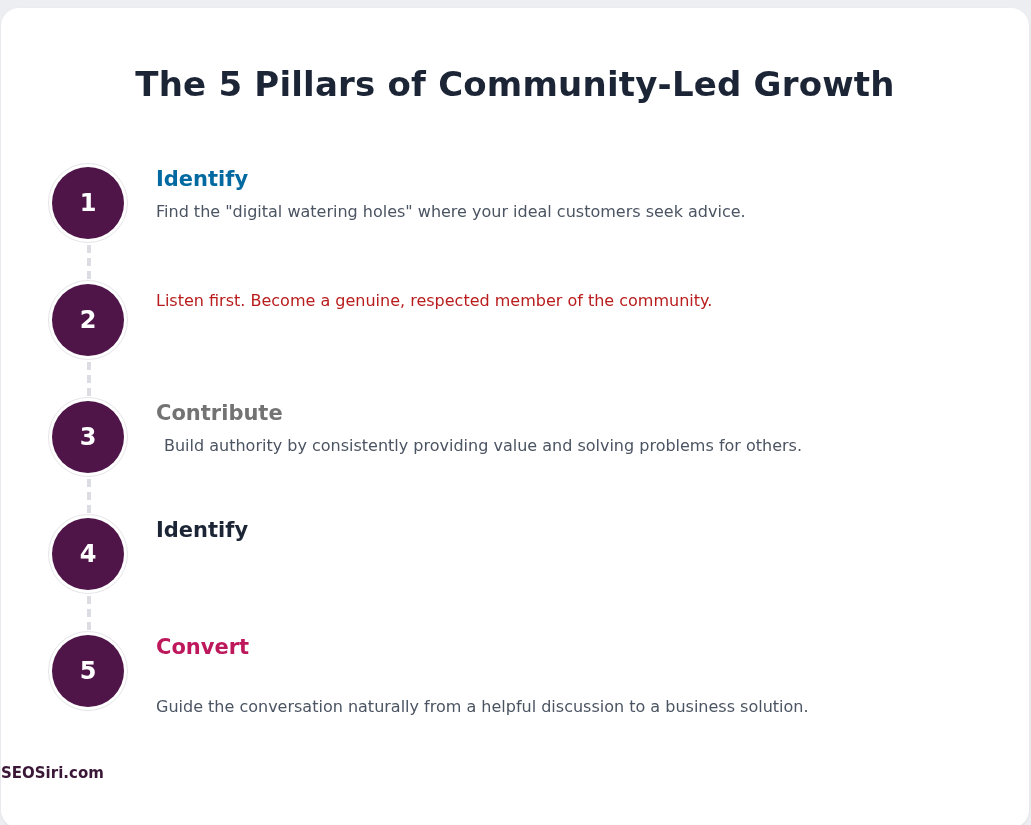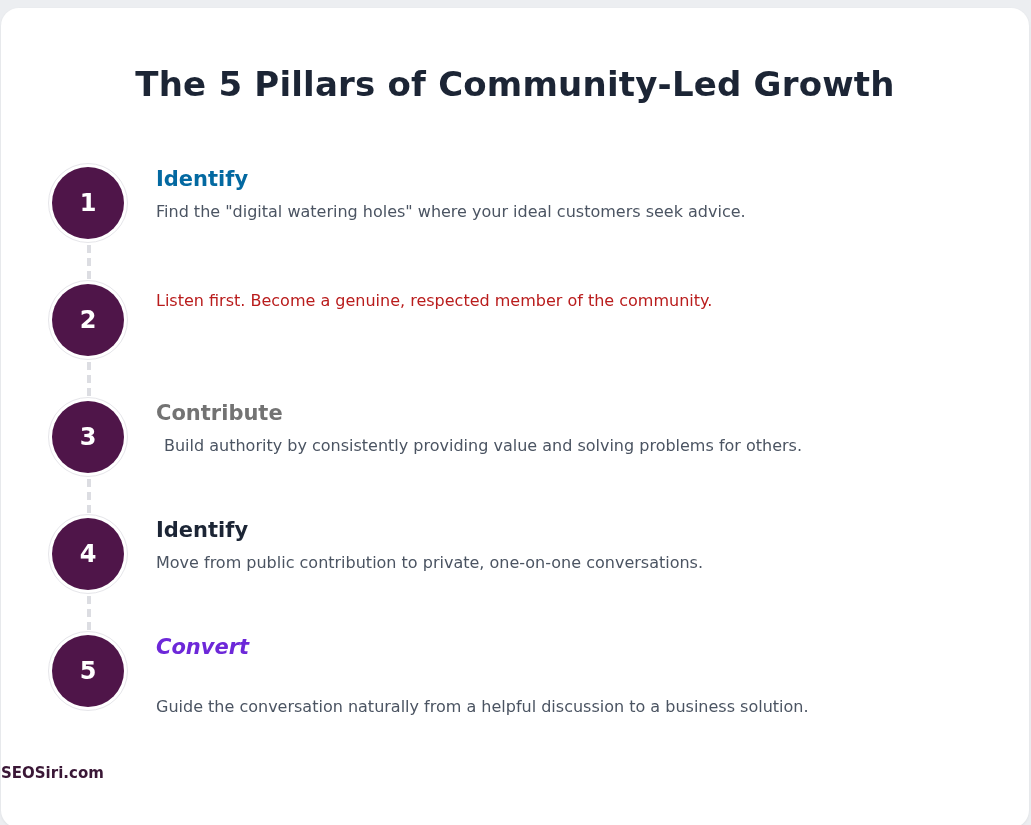--- a/index.html
+++ b/index.html
@@ -153,30 +153,29 @@
       </div>
     </div>
 
     <div class="step" style="top:506px;">
       <div class="badge-ring">
         <div class="badge" style="background: rgb(79, 21, 73);">4</div>
       </div>
       <div class="connector"></div>
       <div class="step-text">
         <div class="step-title" style="color: rgb(28, 37, 53);">Identify</div>
-        <div class="step-desc" style="color: rgb(75, 84, 98);">Move from public contribution to private, one-on-one conversations.</div>
       </div>
     </div>
 
     <div class="step" style="top:623px;">
       <div class="badge-ring">
         <div class="badge" style="background: rgb(79, 21, 73);">5</div>
       </div>
       <div class="step-text">
-        <div class="step-title" style="color: #6d28d9; font-style: italic;">Convert</div>
+        <div class="step-title" style="color: #be185d;">Convert</div>
         <div class="step-desc" style="color: rgb(75, 84, 98); margin-top: 35px;">Guide the conversation naturally from a helpful discussion to a business solution.</div>
       </div>
     </div>
 
   </div>
 
   <div class="footer" style="color: rgb(58, 23, 54);">SEOSiri.com</div>
 </div>
 
 </body></html>

